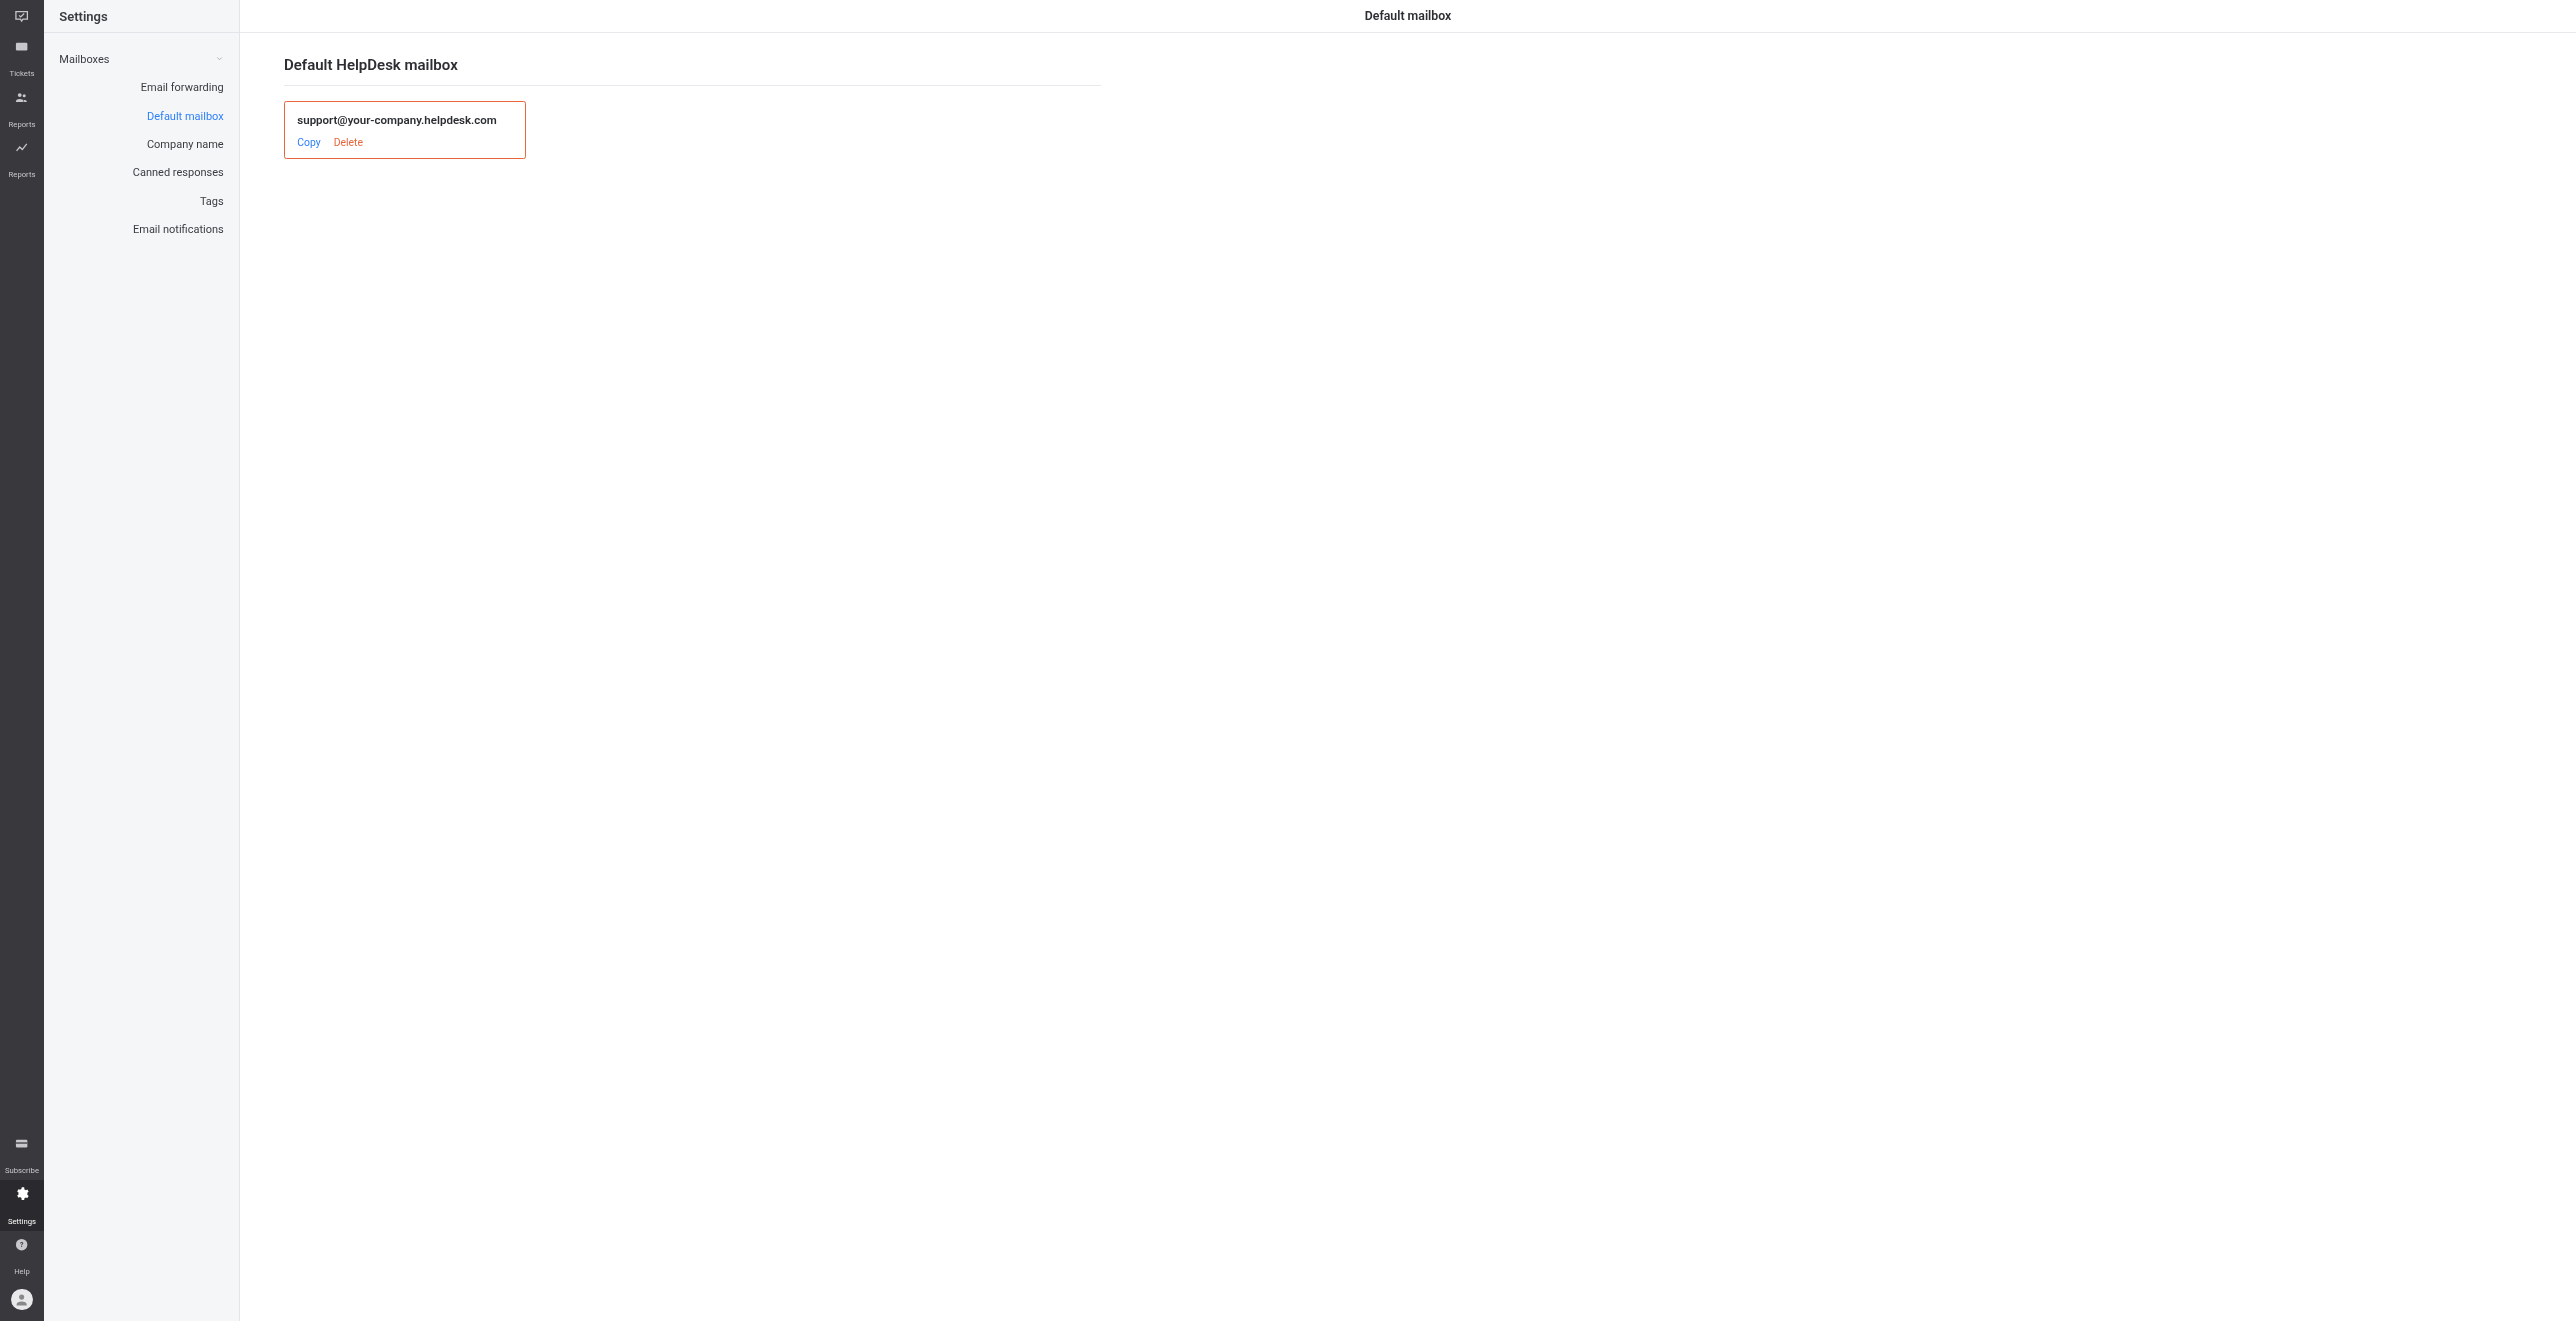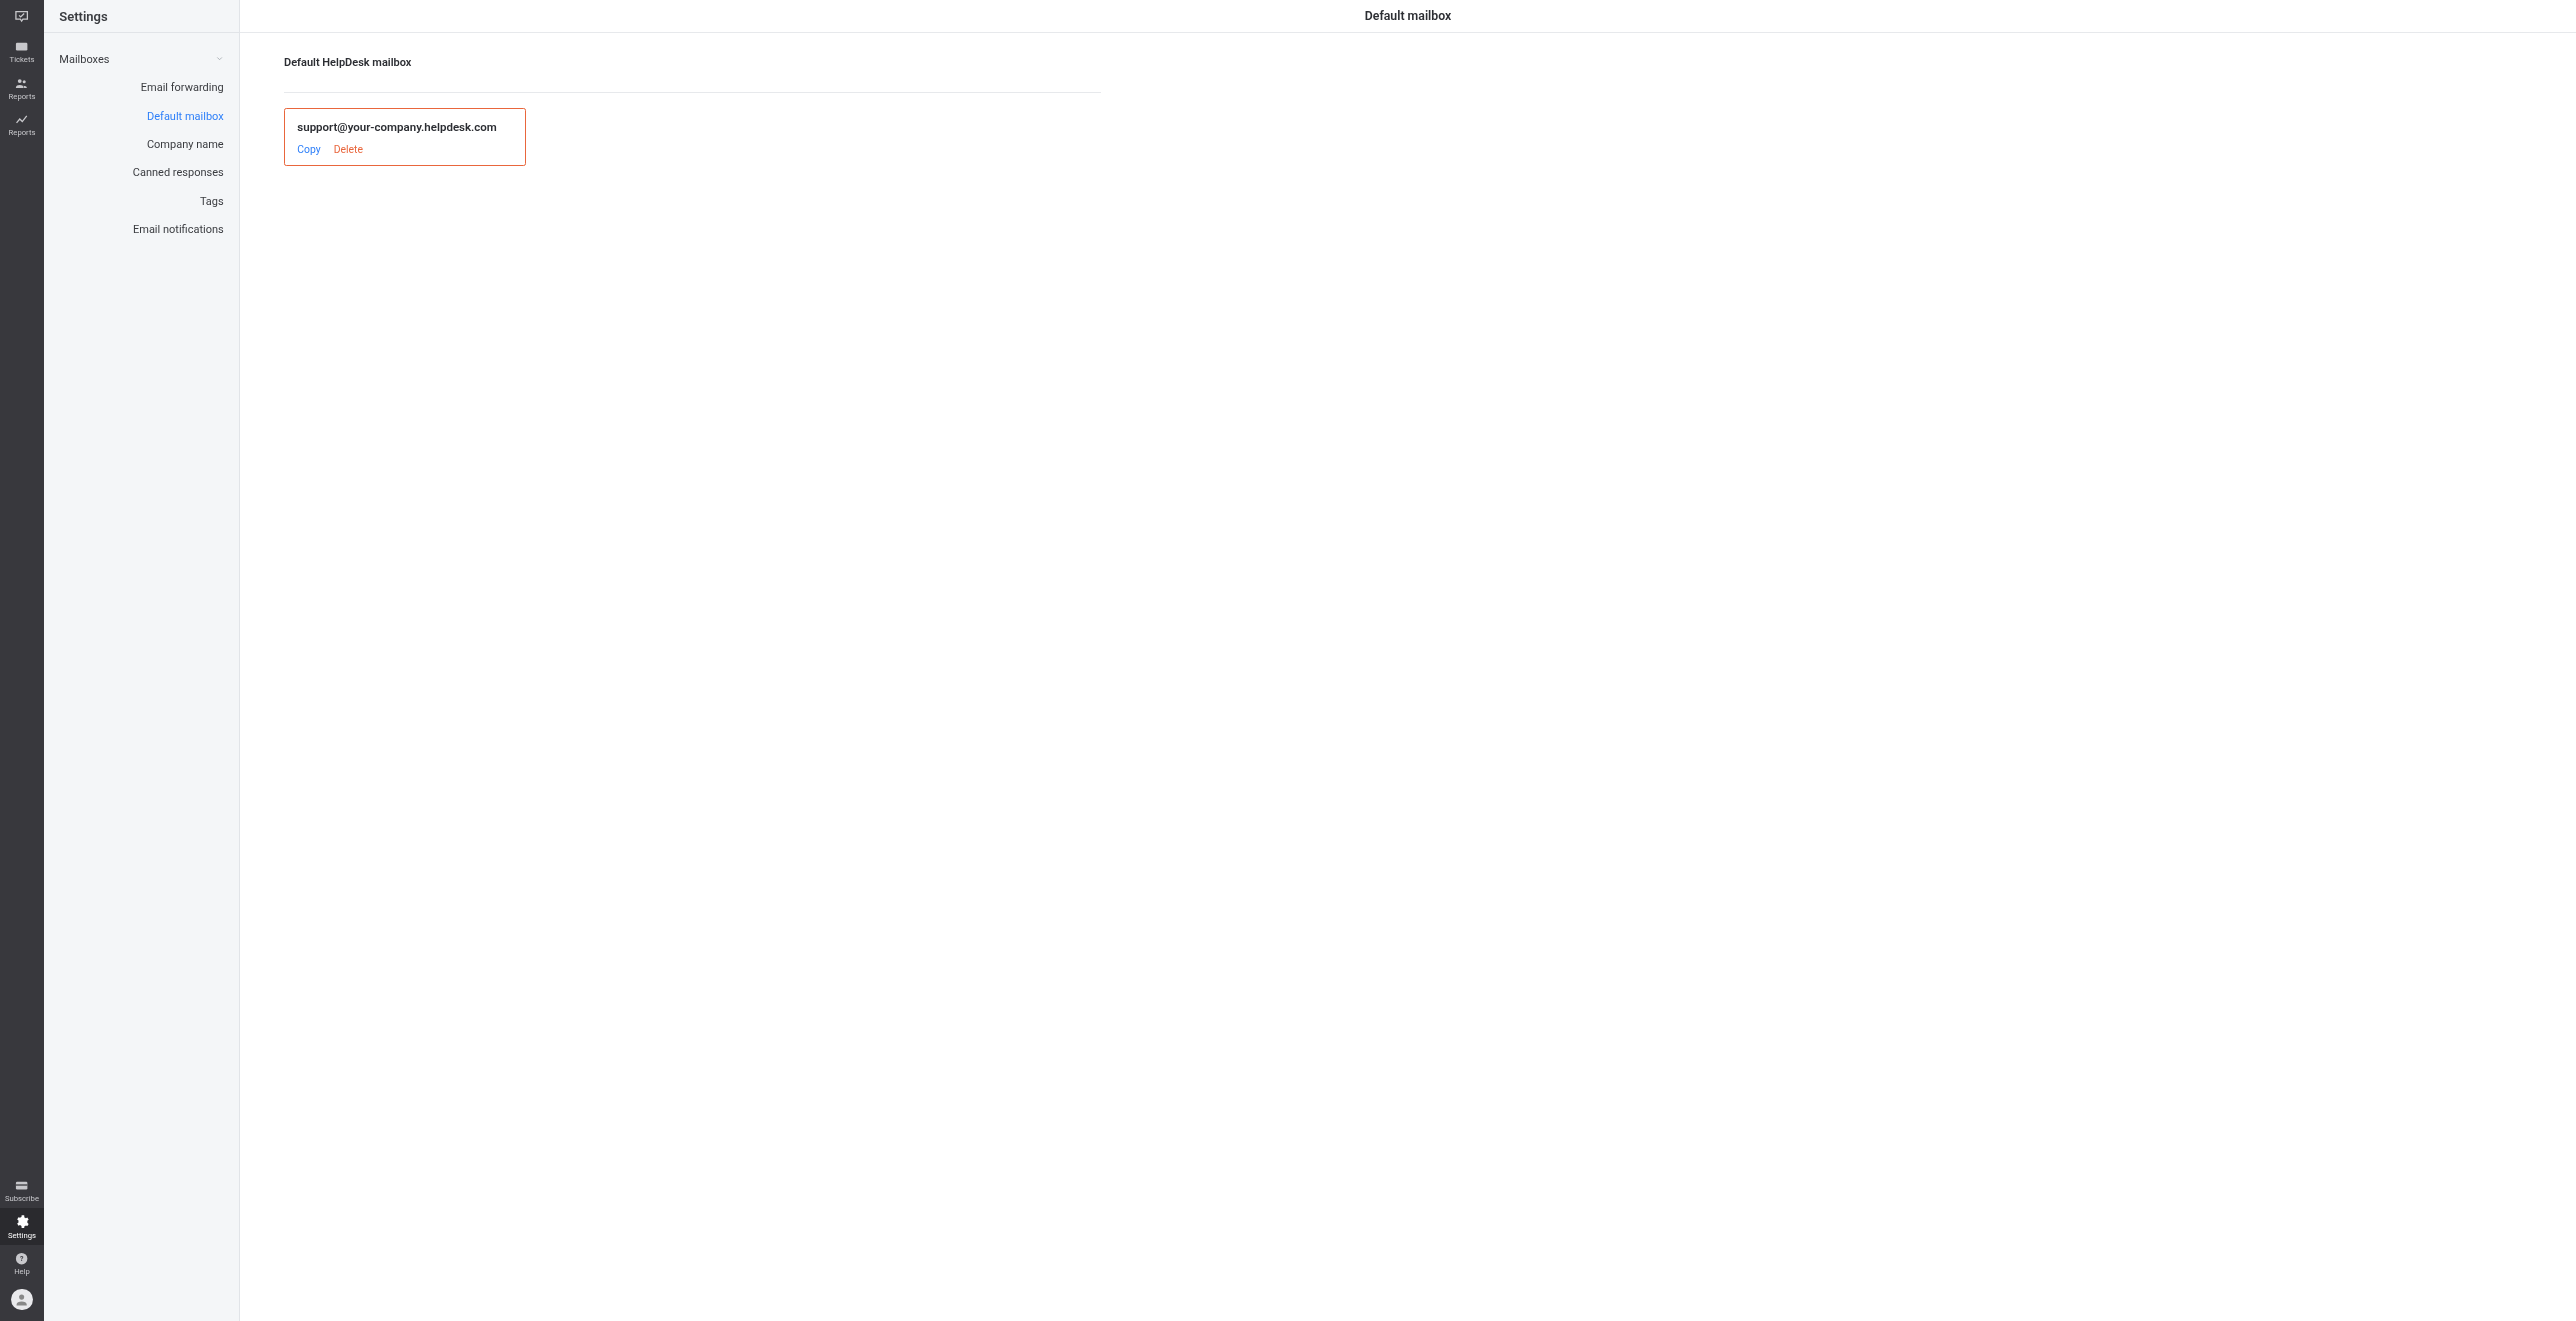--- a/index.html
+++ b/index.html
@@ -35,21 +35,21 @@
   }
   .global-nav .nav-item {
     width: 44px;
     padding: 6.1px 0 5.4px;
     display: flex;
     flex-direction: column;
     align-items: center;
     justify-content: center;
     cursor: pointer;
     font-size: 7.7px;
-    gap: 2px;
+    gap: 16px;
   }
   .global-nav .nav-item.active {
     background: #2a2a2e;
     color: #fff;
   }
   .global-nav .spacer { flex: 1; }
   .global-nav .nav-label { font-size: 7.7px; line-height: 1; }
   .global-nav svg { width: 15.3px; height: 15.3px; display:block; }
   .avatar {
     width: 21.5px; height: 21.5px; border-radius: 50%;
@@ -120,24 +120,24 @@
     font-size: 12.3px;
     font-weight: 600;
     color: #2c2e33;
   }
   .main-body {
     padding: 23px 44px;
     max-width: 905px;
     width: 100%;
   }
   .section-title {
-    font-size: 11px;
-    font-weight: 600;
-    color: #2c2e33;
-    padding-bottom: 23px;
+    font-size: 15px;
+    font-weight: 600;
+    color: #2c2e33;
+    padding-bottom: 11px;
     border-bottom: 0.8px solid #e7e9ec;
   }
   .section-desc {
     padding-top: 10.7px;
     font-size: 10.4px;
     color: #5a5d63;
   }
   .mailbox-card {
     margin-top: 15px;
     border: 1.2px solid #e9663c;

